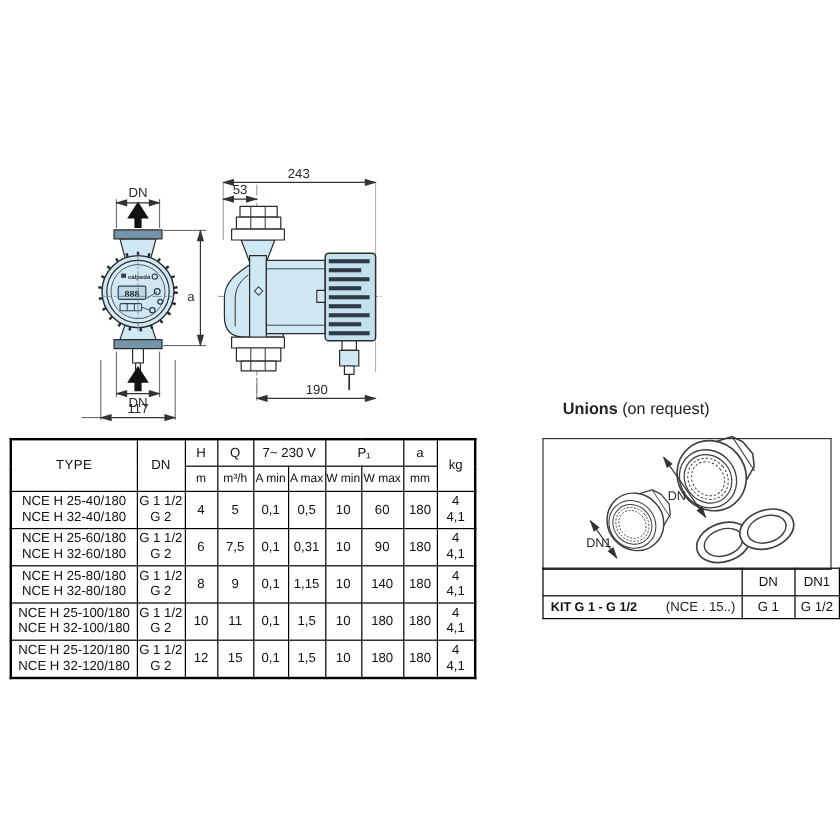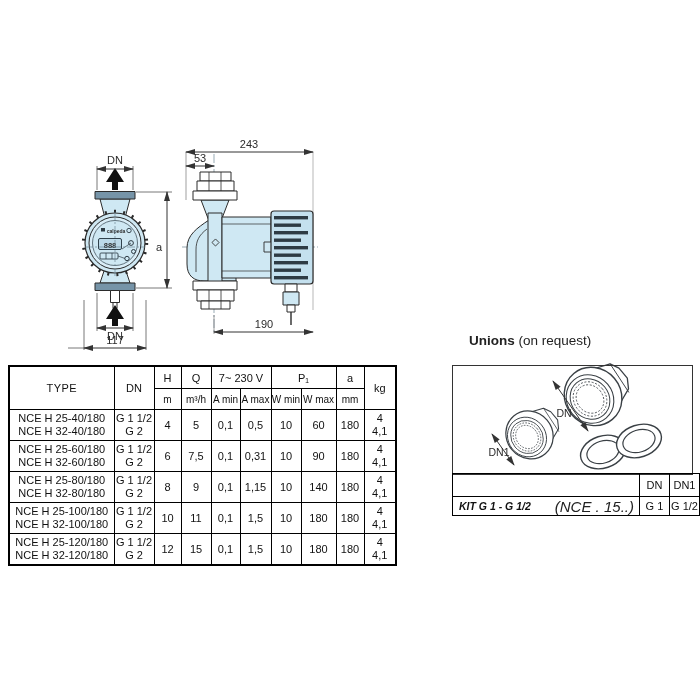--- a/index.html
+++ b/index.html
@@ -23,23 +23,23 @@
 
   
   .unions-title{position:absolute;left:452px;top:333px;font-size:13.5px;color:#222;margin-left:17px;}
   .unions-box{position:absolute;left:452px;top:365px;width:239px;height:108px;border:1px solid #333;}
   .unions-table{position:absolute;left:452px;top:473px;border-collapse:collapse;table-layout:fixed;
                 border:1px solid #000;}
   .unions-table td,.unions-table th{border:1px solid #000;font-size:11px;font-weight:normal;
                 text-align:center;vertical-align:middle;padding:0;color:#111;}
   .unions-table .uh{height:23px;font-size:10.5px;}
   .unions-table .ur{height:19px;}
-  .kit-cell{display:flex;justify-content:space-between;align-items:center;padding:0 5px 0 6px;font-style:italic;}
+  .kit-cell{display:flex;justify-content:space-between;align-items:center;padding:0 5px 0 6px;}
   .kit-name{font-weight:bold;font-size:10.5px;white-space:nowrap;}
-  .kit-note{font-size:15px;color:#222;white-space:nowrap;margin-left:24px;}
+  .kit-note{font-size:11px;color:#222;white-space:nowrap;margin-left:24px;}
 </style>
 </head>
 <body>
 
 <div id="page">
 
   <svg width="700" height="700" viewBox="0 0 700 700" style="position:absolute;left:0;top:0;">
     <defs>
       <marker id="arr" markerWidth="11" markerHeight="8" refX="10" refY="4" orient="auto-start-reverse" markerUnits="userSpaceOnUse">
         <path d="M11,4 L1,1 L1,7 Z" fill="#333"></path>

